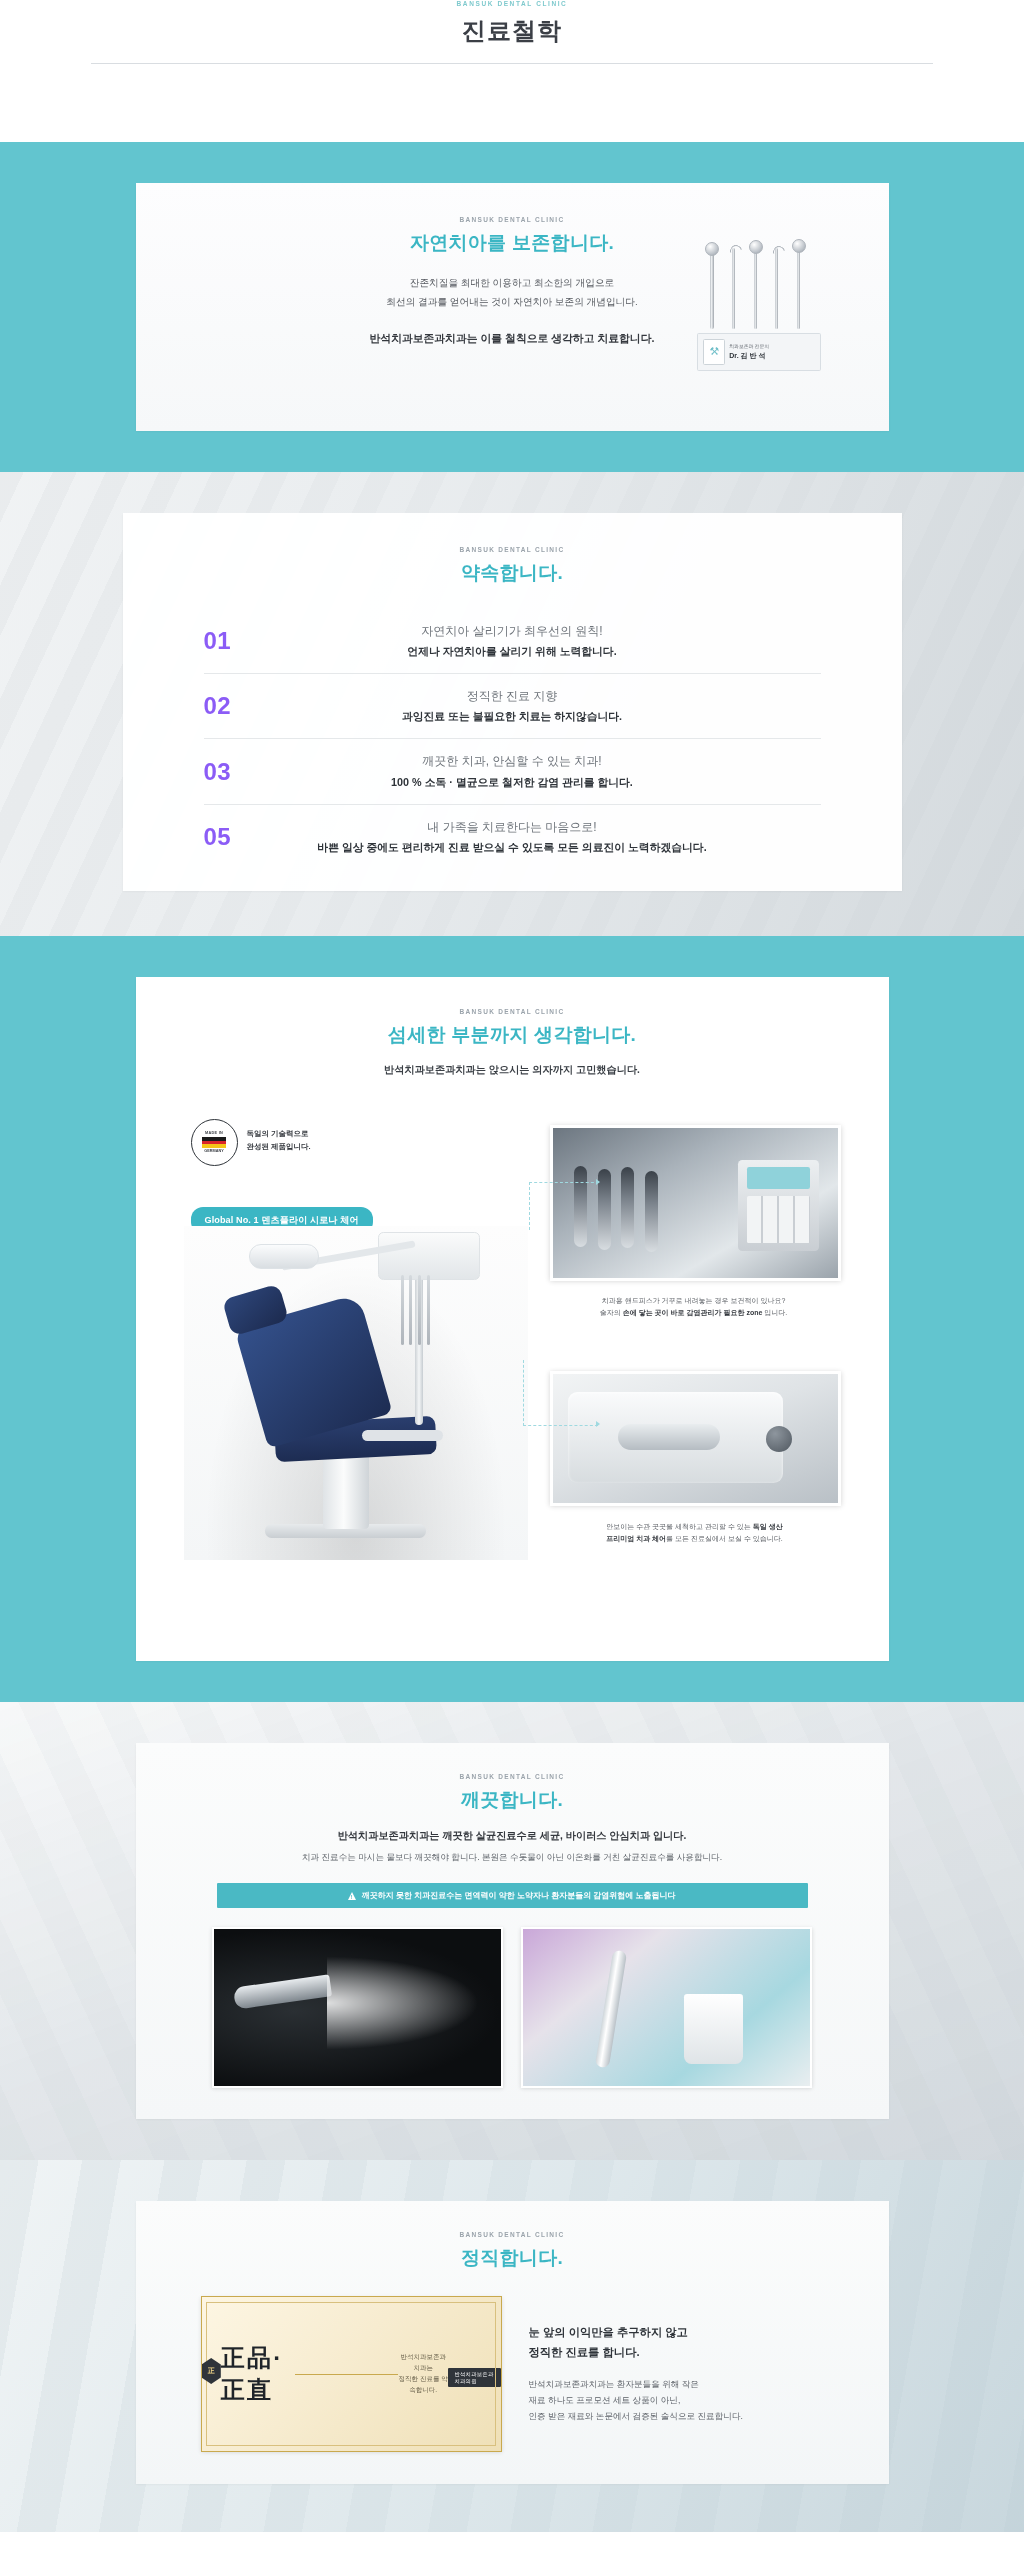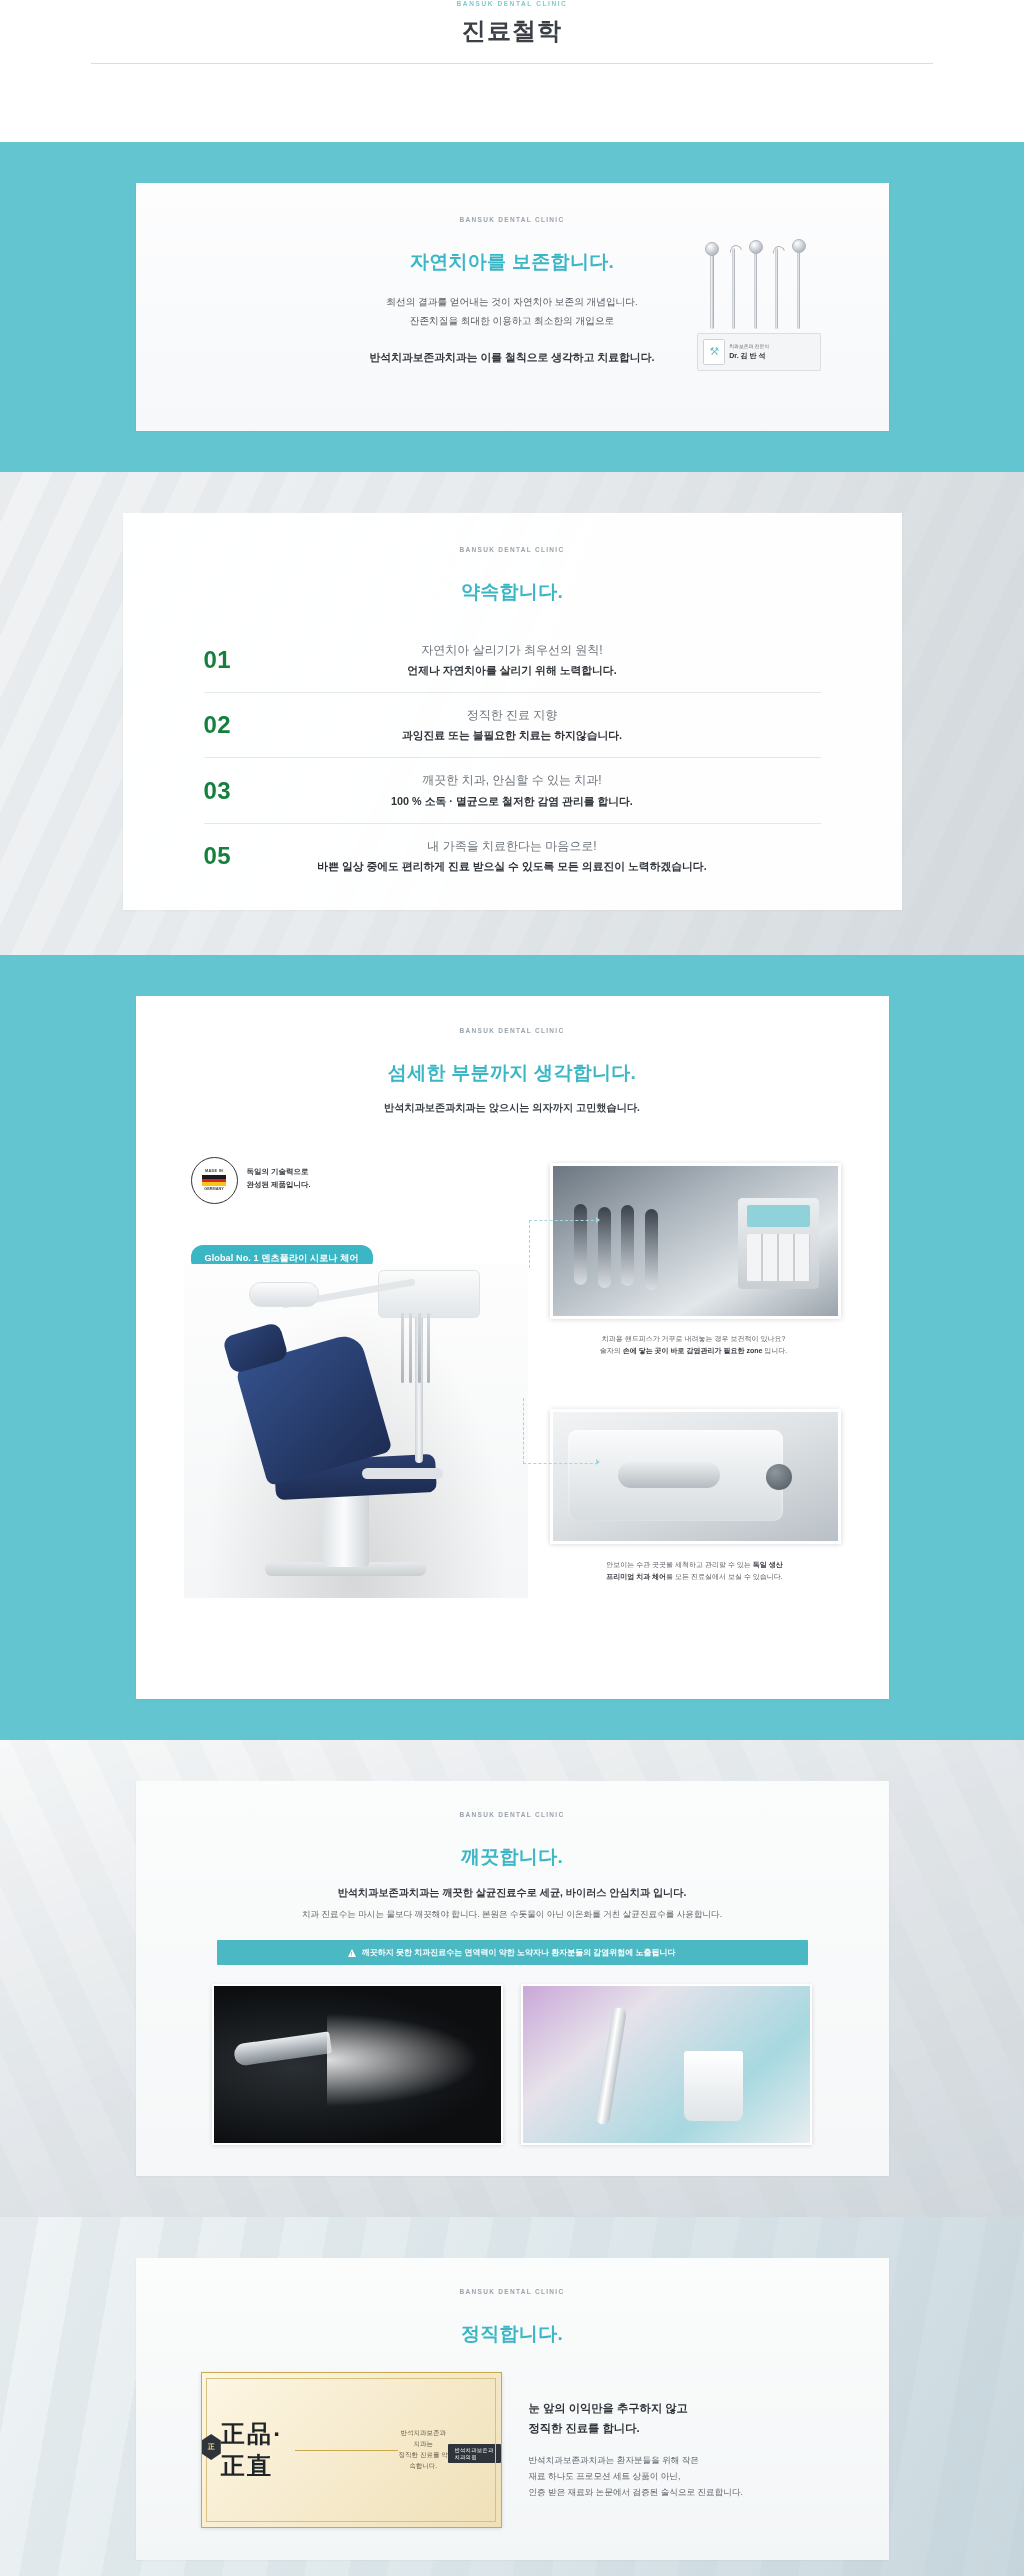--- a/index.html
+++ b/index.html
@@ -74,21 +74,21 @@
     letter-spacing: 1.3px;
     color: #9aa3ab;
     text-align: center;
     font-weight: 700;
   }
   .sec-title {
     text-align: center;
     font-size: 19px;
     font-weight: 700;
     color: #3bb6c4;
-    margin-top: 26px;
+    margin-top: 7px;
     letter-spacing: 0.3px;
   }
 
   
   .s1 { padding: 41px 0 41px; }
   .s1 .card { height: 248px; padding: 33px 0 0; background: linear-gradient(180deg,#fdfdfe 0%, #f6f8f9 100%); }
   .s1 .body {
     text-align: center;
     margin-top: 18.3px;
     font-size: 9.7px;
@@ -163,21 +163,21 @@
     display: flex;
     align-items: center;
     border-bottom: 0.5px solid #e5e8ea;
     padding: 14px 0 14px;
   }
   .promise:last-child { border-bottom: none; }
   .promise .num {
     width: 65px;
     font-size: 24px;
     font-weight: 700;
-    color: #15803d;
+    color: #8b5cf6;
     letter-spacing: 0.5px;
     flex: 0 0 65px;
   }
   .promise .txt { flex: 1; text-align: center; padding-right: 65px; }
   .promise .sub { font-size: 12px; color: #6d737a; }
   .promise .main { font-size: 10.8px; font-weight: 700; color: #2f343a; margin-top: 5.4px; }
 
   
   .s3 { padding: 41px 0 41px; }
   .s3 .card { padding: 31px 16px 32px; }
@@ -406,22 +406,22 @@
     <div class="eyebrow">BANSUK DENTAL CLINIC</div>
     <div class="ttl">진료철학</div>
     <div class="rule"></div>
   </div>
 
   <div class="band band-teal s1">
     <div class="card">
       <div class="eyebrow-sm">BANSUK DENTAL CLINIC</div>
       <div class="sec-title">자연치아를 보존합니다.</div>
       <div class="body">
+        <div>잔존치질을 최대한 이용하고 최소한의 개입으로</div>
         <div>최선의 결과를 얻어내는 것이 자연치아 보존의 개념입니다.</div>
-        <div>잔존치질을 최대한 이용하고 최소한의 개입으로</div>
       </div>
       <div class="strong">반석치과보존과치과는 이를 철칙으로 생각하고 치료합니다.</div>
 
       <div class="tools">
         <div class="tool-stick" style="left:21.5px;"></div>
         <div class="tool-head" style="left:16.7px;bottom:119px;"></div>
         <div class="tool-stick" style="left:43px;"></div>
         <div class="tool-hook" style="left:41px;bottom:118px;"></div>
         <div class="tool-stick" style="left:65px;"></div>
         <div class="tool-head" style="left:60px;bottom:121px;"></div>

